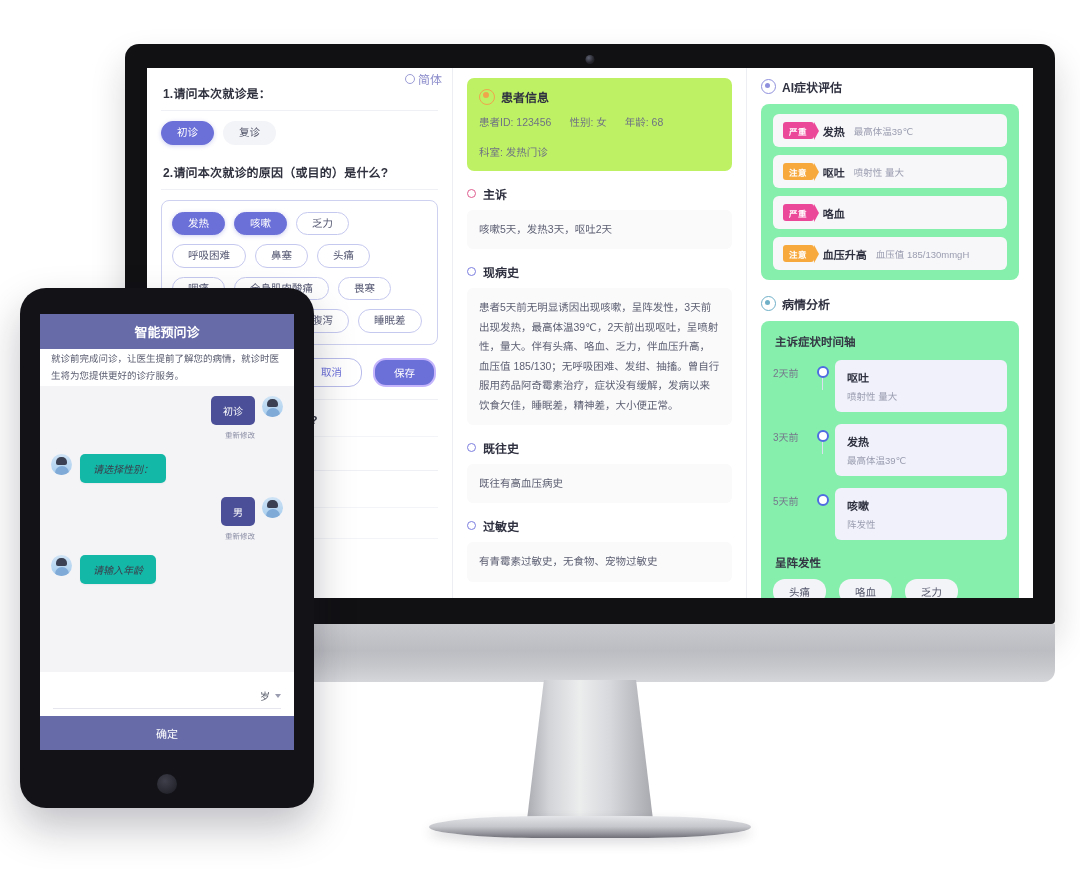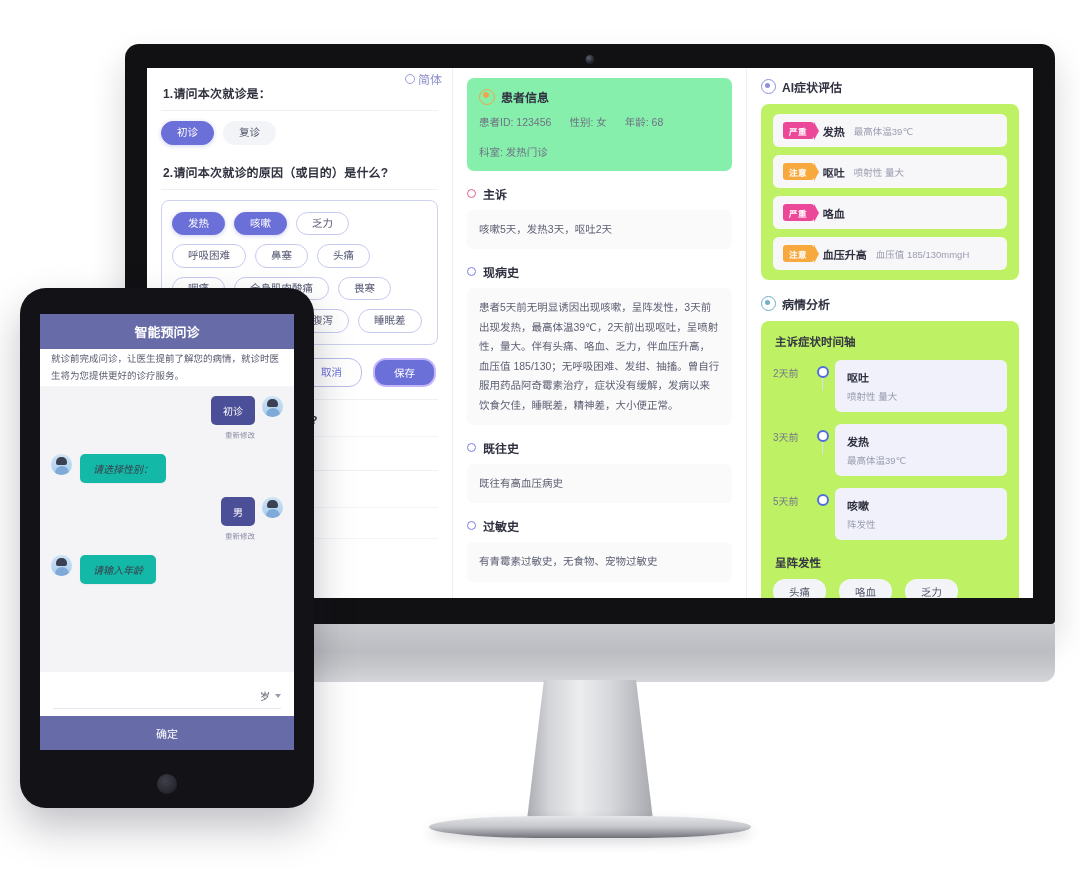--- a/index.html
+++ b/index.html
@@ -55,21 +55,21 @@
   .sym-box{border:1px solid #ced1f0;border-radius:8px;padding:11px 10px;margin-top:2px;}
   .btn-row{display:flex;justify-content:flex-end;gap:11px;margin:13px 2px 12px 0;}
   .btn{border-radius:13px;padding:5px 19px;font-size:10.5px;}
   .btn-ghost{border:1px solid #b9bcea;color:#6b6fd8;background:#fff;}
   .btn-primary{background:#6b6fd8;color:#fff;border:2px solid #c4b5fd;}
   .q-line{border-top:1px solid #eef0f5;padding:11px 2px 9px 2px;font-size:11.5px;
        font-weight:700;color:#333543;}
   .q-ans{border-top:1px solid #f3f4f8;padding:9px 2px;font-size:10.5px;color:#6d7083;}
 
   
-  .patient-card{background:#86efac;border-radius:7px;padding:10px 12px 12px 12px;}
+  .patient-card{background:#bef264;border-radius:7px;padding:10px 12px 12px 12px;}
   .pc-head{display:flex;align-items:center;gap:6px;font-size:12px;font-weight:700;color:#2f3140;}
   .pc-ico{width:14px;height:14px;border-radius:50%;border:1.6px solid #f0a44c;
        position:relative;flex:none;}
   .pc-ico::after{content:"";position:absolute;left:3.4px;top:2.6px;width:6px;height:6px;
        border-radius:50%;background:#f0a44c;}
   .pc-meta{margin-top:9px;font-size:10.5px;color:#6f7283;display:flex;gap:18px;}
   .pc-meta2{margin-top:15px;font-size:10.5px;color:#6f7283;}
   .sec{margin-top:14px;}
   .sec-h{display:flex;align-items:center;gap:7px;font-size:12px;font-weight:700;color:#2f3140;}
   .dot-ring{width:7px;height:7px;border-radius:50%;border:1.6px solid #e05d8e;flex:none;}
@@ -79,21 +79,21 @@
 
   
   .r-head{display:flex;align-items:center;gap:6px;font-size:12px;font-weight:700;color:#2f3140;
        margin-bottom:9px;}
   .r-ico{width:13px;height:13px;border-radius:50%;border:1.4px solid #8f90dd;flex:none;
        position:relative;}
   .r-ico::after{content:"";position:absolute;left:3px;top:3px;width:5px;height:5px;
        border-radius:50%;background:#8f90dd;}
   .r-ico.teal{border-color:#6fb0c8;}
   .r-ico.teal::after{background:#6fb0c8;}
-  .card{background:#bef264;border-radius:8px;padding:10px 12px;}
+  .card{background:#86efac;border-radius:8px;padding:10px 12px;}
   .sym-item{display:flex;align-items:center;gap:9px;background:#f7f7f9;border-radius:6px;
        padding:8px 10px;margin-bottom:8px;}
   .sym-item:last-child{margin-bottom:0;}
   .tag{font-size:8.5px;color:#fff;padding:2.5px 7px 2.5px 6px;border-radius:3px;flex:none;
        position:relative;font-weight:700;letter-spacing:.4px;}
   .tag::after{content:"";position:absolute;right:-5px;top:0;border-top:9px solid transparent;
        border-bottom:9px solid transparent;border-left:5px solid currentColor;}
   .tag.sev{background:#ec4899;color:#ec4899;}
   .tag.warn{background:#f7a93e;color:#f7a93e;text-align:center;}
   .tag span{color:#fff;}

